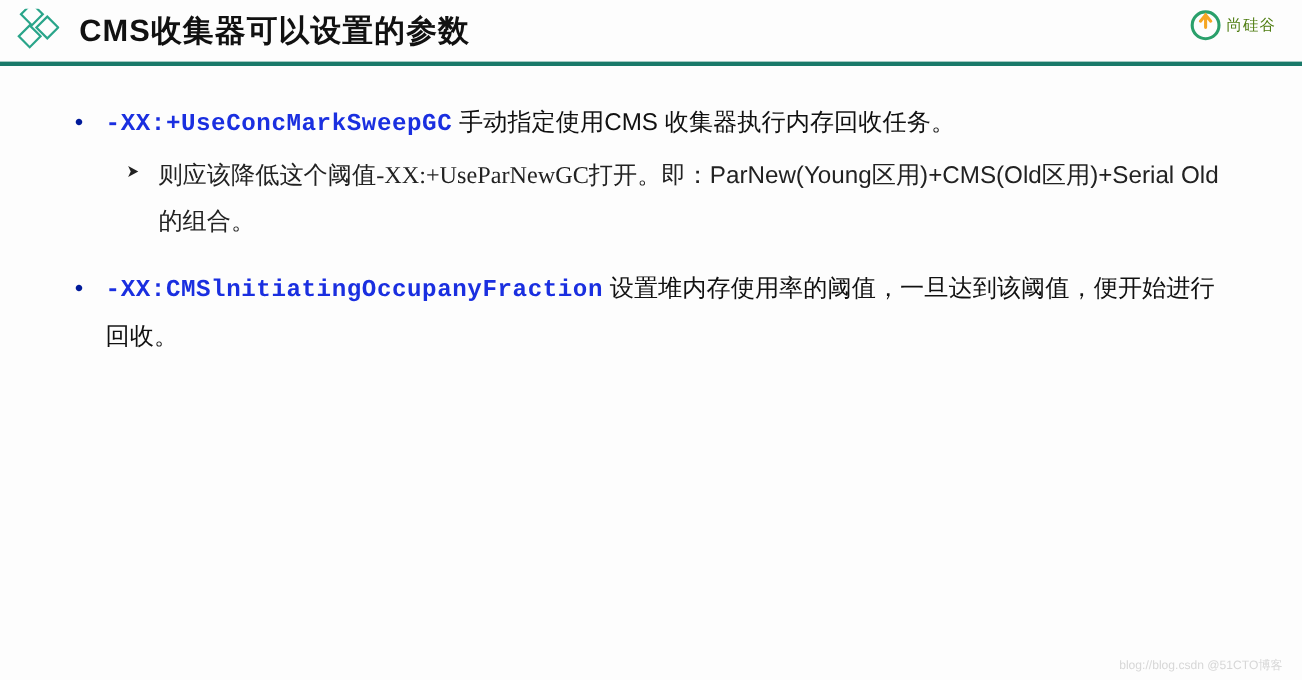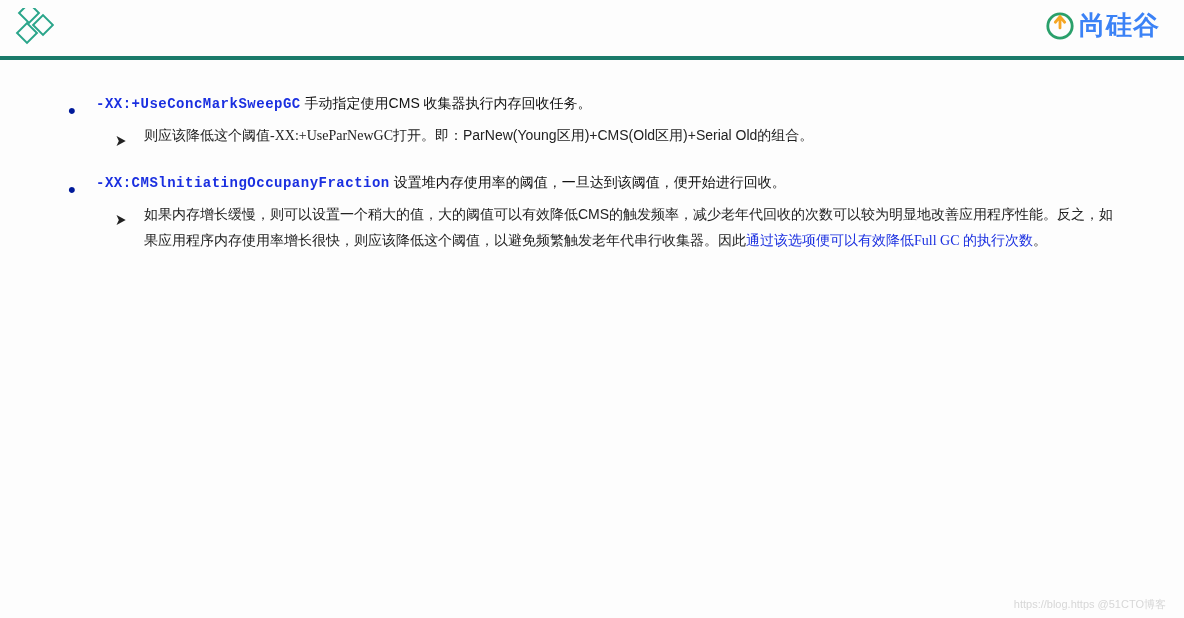--- a/index.html
+++ b/index.html
@@ -5,22 +5,22 @@
   * { box-sizing: border-box; margin: 0; padding: 0; }
   html, body { width: 1184px; height: 618px; background: #fdfdfd; font-family: "Microsoft YaHei", "SimSun", sans-serif; color: #222; }
   .slide { position: relative; width: 1184px; height: 618px; padding: 0; }
   .header { display: flex; align-items: center; height: 56px; padding-left: 14px; }
   .diamond-icon { width: 40px; height: 40px; position: relative; flex-shrink: 0; }
   .diamond-icon svg { width: 40px; height: 40px; }
   .title { font-size: 28px; font-weight: 700; letter-spacing: 1px; margin-left: 18px; color: #111; }
   .rule { height: 4px; background: #1a7a6a; width: 100%; margin-top: 0; }
   .brand { position: absolute; top: 8px; right: 24px; display: flex; align-items: center; gap: 4px; }
   .brand-icon { width: 30px; height: 30px; }
-  .brand-text { font-size: 26px; font-weight: 700; color: #3b82f6; letter-spacing: 1px; }
-  .body { padding: 30px 70px 0 96px; font-size: 14px; line-height: 1.9; }
+  .brand-text { font-size: 14px; font-weight: 400; color: #4d7c0f; letter-spacing: 1px; }
+  .body { padding: 30px 70px 0 96px; font-size: 22px; line-height: 1.9; }
   .bullet-l1 { position: relative; margin-bottom: 20px; }
   .bullet-l1::before { content: "•"; position: absolute; left: -28px; top: 0; color: #001a9a; font-size: 22px; }
   .bullet-l1 .text { color: #111; }
   .code-flag { font-family: Consolas, "Courier New", monospace; font-weight: 700; color: #1a2fe0; letter-spacing: 0.5px; }
   .mono { font-family: Liberation Serif, serif; }
   .sub-list { padding-left: 48px; margin-top: 4px; }
   .bullet-l2 { position: relative; margin-bottom: 4px; }
   .bullet-l2::before { content: "➤"; position: absolute; left: -30px; top: 4px; color: #222; font-size: 16px; transform: scaleX(0.85); }
   .hl { color: #1a2fe0; }
   .watermark { position: absolute; right: 18px; bottom: 6px; font-size: 11px; color: #d7d7d7; }
@@ -33,20 +33,21 @@
   <div class="header">
     <span class="diamond-icon">
       <svg viewBox="0 0 40 40">
         <g fill="none" stroke="#2aa58a" stroke-width="2">
           <rect x="8" y="-2" width="14" height="14" transform="rotate(45 15 5)"></rect>
           <rect x="22" y="10" width="14" height="14" transform="rotate(45 29 17)"></rect>
           <rect x="6" y="18" width="14" height="14" transform="rotate(45 13 25)"></rect>
         </g>
       </svg>
     </span>
+    <div class="title">CMS收集器可以设置的参数</div>
   </div>
   <div class="rule"></div>
 
   <div class="brand">
     <span class="brand-icon">
       <svg viewBox="0 0 32 32">
         <circle cx="16" cy="16" r="13" fill="none" stroke="#2aa06b" stroke-width="3"></circle>
         <path d="M16 6 L16 18 M11 12 L16 6 L21 12" fill="none" stroke="#f5a623" stroke-width="3" stroke-linecap="round"></path>
       </svg>
     </span>
@@ -64,22 +65,19 @@
           <span>则应该降低这个阈值</span><span class="mono">-XX:+UseParNewGC</span><span>打开。即：ParNew(Young区用)+CMS(Old区用)+Serial Old的组合。</span>
         </div>
       </div>
     </div>
 
     <div class="bullet-l1" style="margin-top:20px;">
       <span class="text">
         <span class="code-flag">-XX:CMSlnitiatingOccupanyFraction</span><span> 设置堆内存使用率的阈值，一旦达到该阈值，便开始进行回收。</span>
       </span>
       <div class="sub-list">
-        <div class="bullet-l2">
-          <span>如果内存增长缓慢，则可以设置一个稍大的值，大的阈值可以有效降低CMS的触发频率，减少老年代回收的次数可以较为明显地改善应用程序性能。反之，如果应用程序内存使用率增长很快，则应该降低这个阈值，以避免频繁触发老年代串行收集器。因此</span><span class="hl mono">通过该选项便可以有效降低Full GC 的执行次数</span><span>。</span>
-        </div>
       </div>
     </div>
 
   </div>
 
-  <div class="watermark">https://blog.https @51CTO博客</div>
+  <div class="watermark">blog://blog.csdn @51CTO博客</div>
 </div>
 
 </body></html>

